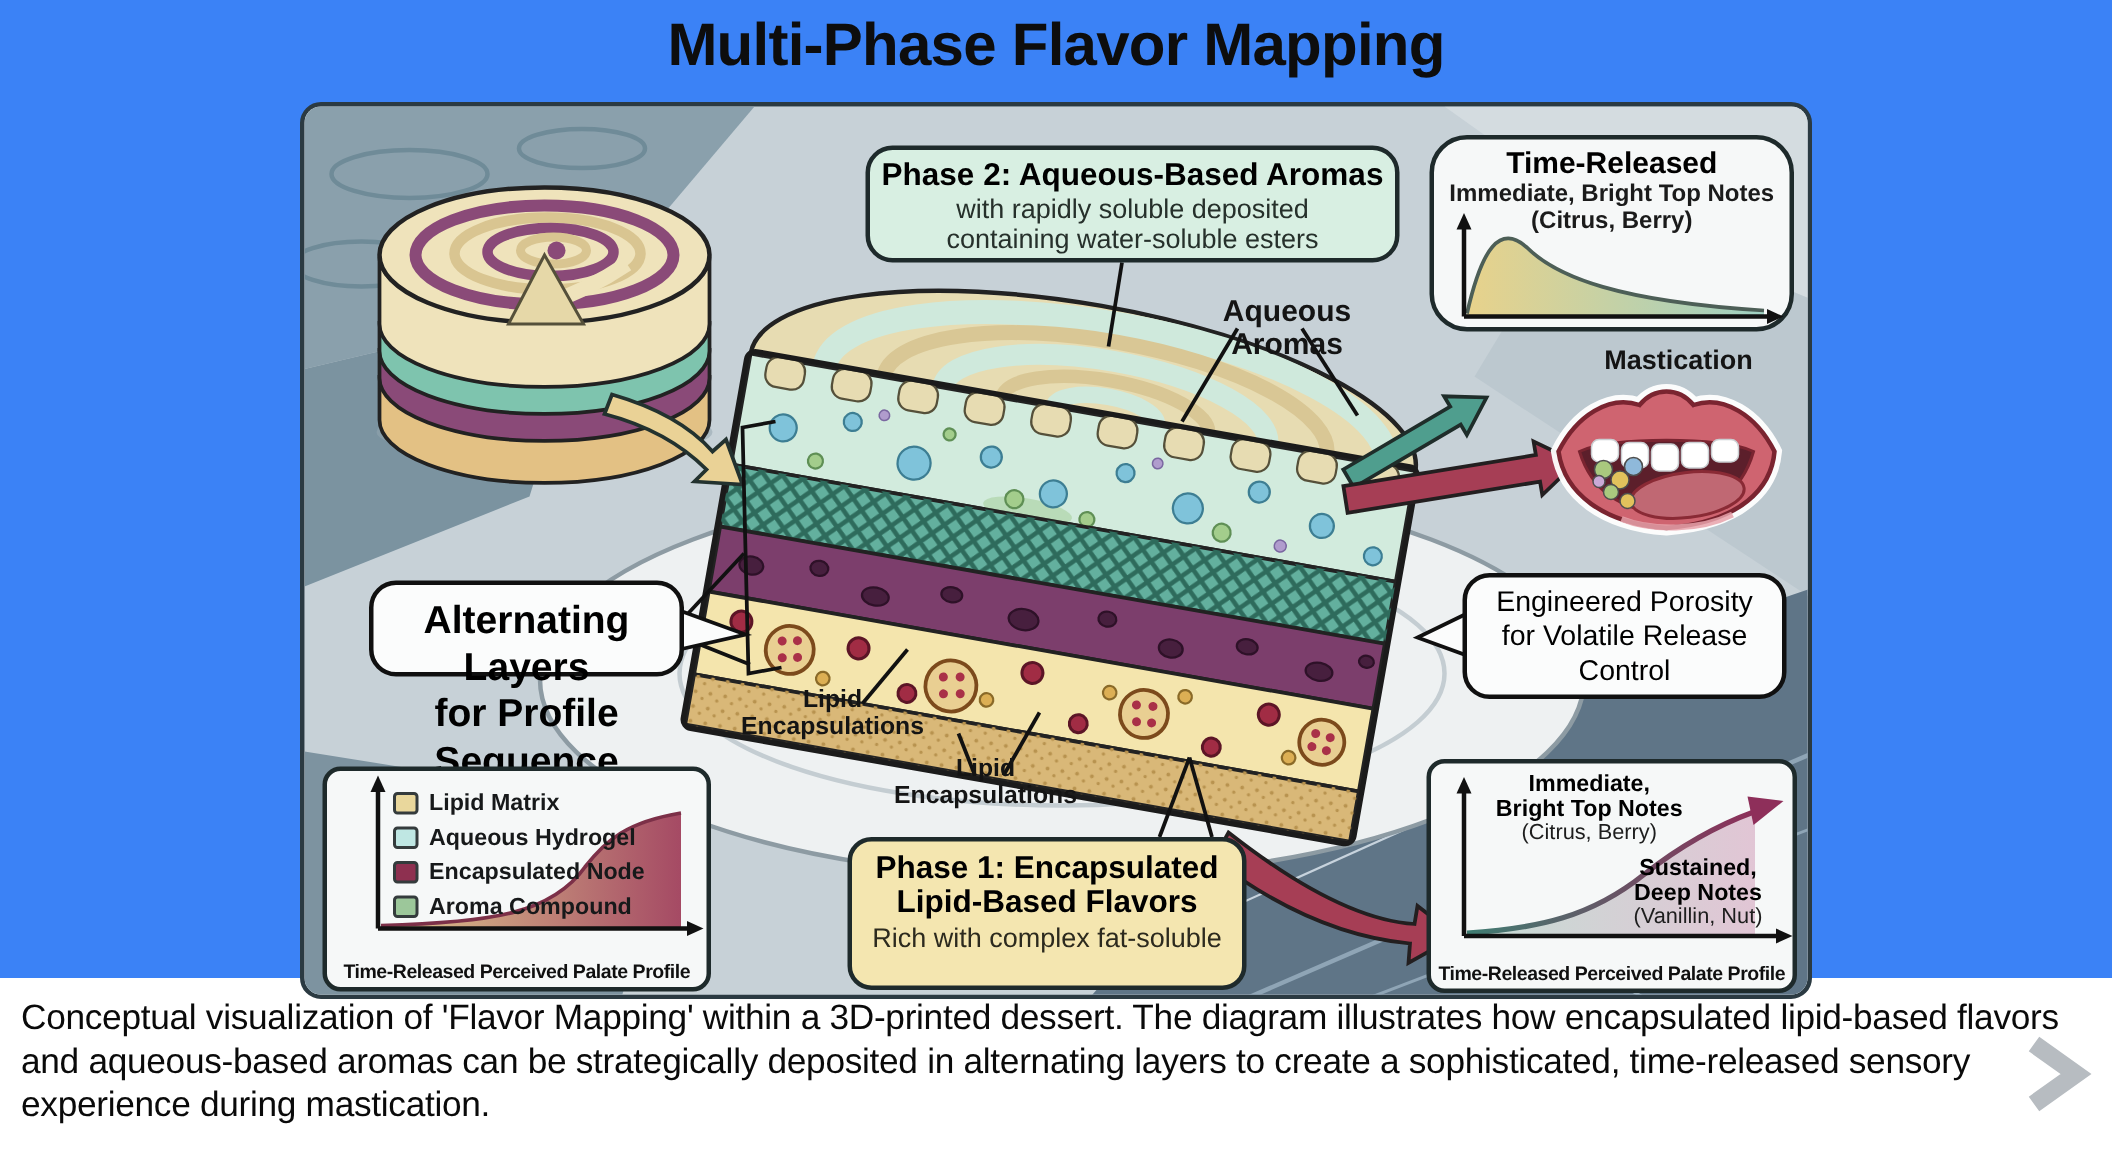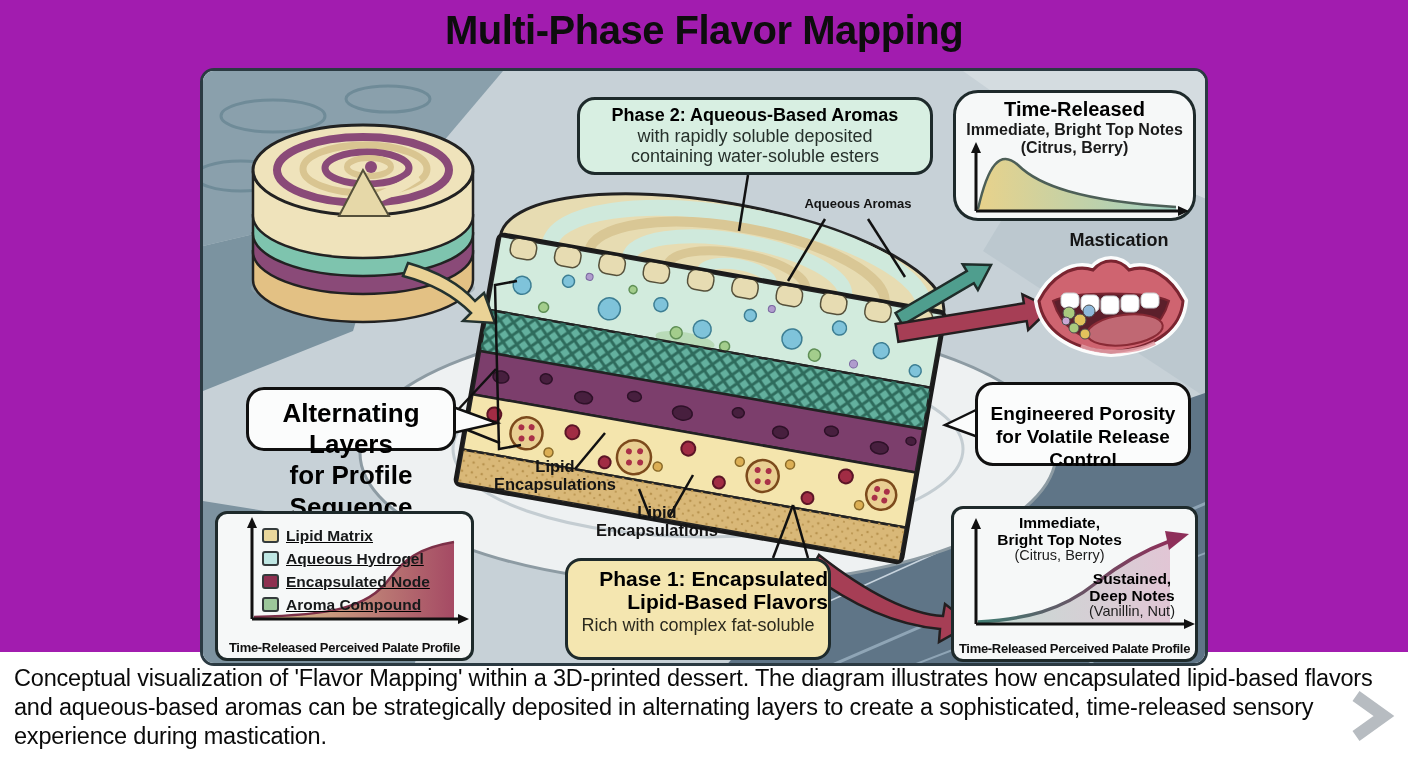--- a/index.html
+++ b/index.html
@@ -1,37 +1,37 @@
 <!DOCTYPE html>
 <html><head>
 <meta charset="utf-8">
 <style>
   html,body{margin:0;padding:0;background:#fff;width:1408px;height:768px;overflow:hidden;
     font-family:"Liberation Sans",sans-serif;-webkit-font-smoothing:antialiased;}
-  #stage{position:relative;width:1408px;height:652px;background:#a21caf;}
+  #stage{position:relative;width:1408px;height:652px;background:#3b82f6;}
   .abs{position:absolute;}
   #main-title{left:0;top:8px;width:1408px;text-align:center;font-size:40px;font-weight:800;
     letter-spacing:-0.5px;color:#0d0d0d;}
   #panel{left:200px;top:68px;width:1008px;height:598px;border:3px solid #2b3a42;border-radius:14px;
     background:#c7d1d7;overflow:hidden;box-sizing:border-box;}
   .bx{box-sizing:border-box;border:3px solid #1e2a2b;background:#f6f8f8;border-radius:14px;text-align:center;}
   
   #phase2-box{left:374px;top:26px;width:356px;height:78px;background:#d8efe2;border-radius:18px;padding-top:5px;}
-  #phase2-box .t{font-size:18px;font-weight:800;line-height:1.15;}
+  #phase2-box .t{font-size:21px;font-weight:800;line-height:1.15;}
   #phase2-box .s{font-size:18px;color:#26302b;line-height:1.12;}
   #phase1-box{left:362px;top:487px;width:266px;height:102px;background:#f4e6b0;border-radius:16px;padding-top:7px;}
-  #phase1-box .t{font-size:21px;font-weight:800;line-height:1.08;text-align:right;}
+  #phase1-box .t{font-size:21px;font-weight:800;line-height:1.08;}
   #phase1-box .s{font-size:18px;color:#2c2a1e;line-height:1.12;margin-top:2px;}
   
   .bubble{background:#fbfcfc;border:3px solid #101010;border-radius:18px;box-sizing:border-box;text-align:center;}
   #alt-bubble{left:43px;top:316px;width:210px;height:64px;padding-top:8px;font-size:26px;font-weight:800;line-height:1.2;}
-  #por-bubble{left:772px;top:311px;width:216px;height:84px;padding-top:18px;font-size:19px;font-weight:700;line-height:1.2;}
+  #por-bubble{left:772px;top:311px;width:216px;height:84px;padding-top:6px;font-size:19px;font-weight:400;line-height:1.2;}
   
   .lbl{font-weight:800;color:#141414;text-align:center;line-height:1.1;}
-  #aq-lbl{left:580px;top:126px;width:150px;font-size:13px;}
+  #aq-lbl{left:580px;top:126px;width:150px;font-size:20px;}
   #mast-lbl{left:836px;top:160px;width:160px;font-size:18px;}
   #lipid-a{left:290px;top:386px;width:124px;font-size:16.5px;}
   #lipid-b{left:392px;top:432px;width:124px;font-size:16.5px;}
   
   #time-box{left:750px;top:19px;width:243px;height:131px;border-radius:25px;}
   #time-box .t{font-size:20px;font-weight:800;margin-top:5px;}
   #time-box .s{font-size:16px;font-weight:700;line-height:1.1;color:#1b1b1b;}
   #legend-box{left:12px;top:440px;width:259px;height:150px;border-radius:12px;}
   .lgrow{display:flex;align-items:center;gap:7px;height:23px;}
   .sw{width:17px;height:15px;border:2px solid #343b3c;border-radius:3px;box-sizing:border-box;flex:0 0 auto;}
@@ -339,21 +339,21 @@
               <stop offset="1" stop-color="#a54a64"></stop>
             </linearGradient>
           </defs>
       <path d="M36,103 C110,101 150,95 172,64 C186,46 200,34 236,28 L236,105 L36,105 Z" fill="url(#gLeg)"></path>
       <path d="M36,103 C110,101 150,95 172,64 C186,46 200,34 236,28" fill="none" stroke="#7c3048" stroke-width="2.5"></path>
       <line x1="34" y1="105" x2="34" y2="12" stroke="#111" stroke-width="3"></line>
       <polygon points="29,14 39,14 34,3" fill="#111"></polygon>
       <line x1="34" y1="105" x2="240" y2="105" stroke="#111" stroke-width="3"></line>
       <polygon points="240,100 240,110 251,105" fill="#111"></polygon>
     </svg>
-    <div class="abs" style="left:44px;top:10px;text-decoration:underline;">
+    <div class="abs" style="left:44px;top:10px;">
       <div class="lgrow">
         <span class="sw" style="background-color: rgb(233, 215, 156);"></span>
         <span class="lgtxt">Lipid Matrix</span>
           </div>
       <div class="lgrow">
         <span class="sw" style="background-color: rgb(191, 231, 227);"></span>
         <span class="lgtxt">Aqueous Hydrogel</span>
           </div>
       <div class="lgrow">
         <span class="sw" style="background-color: rgb(142, 48, 80);"></span>

